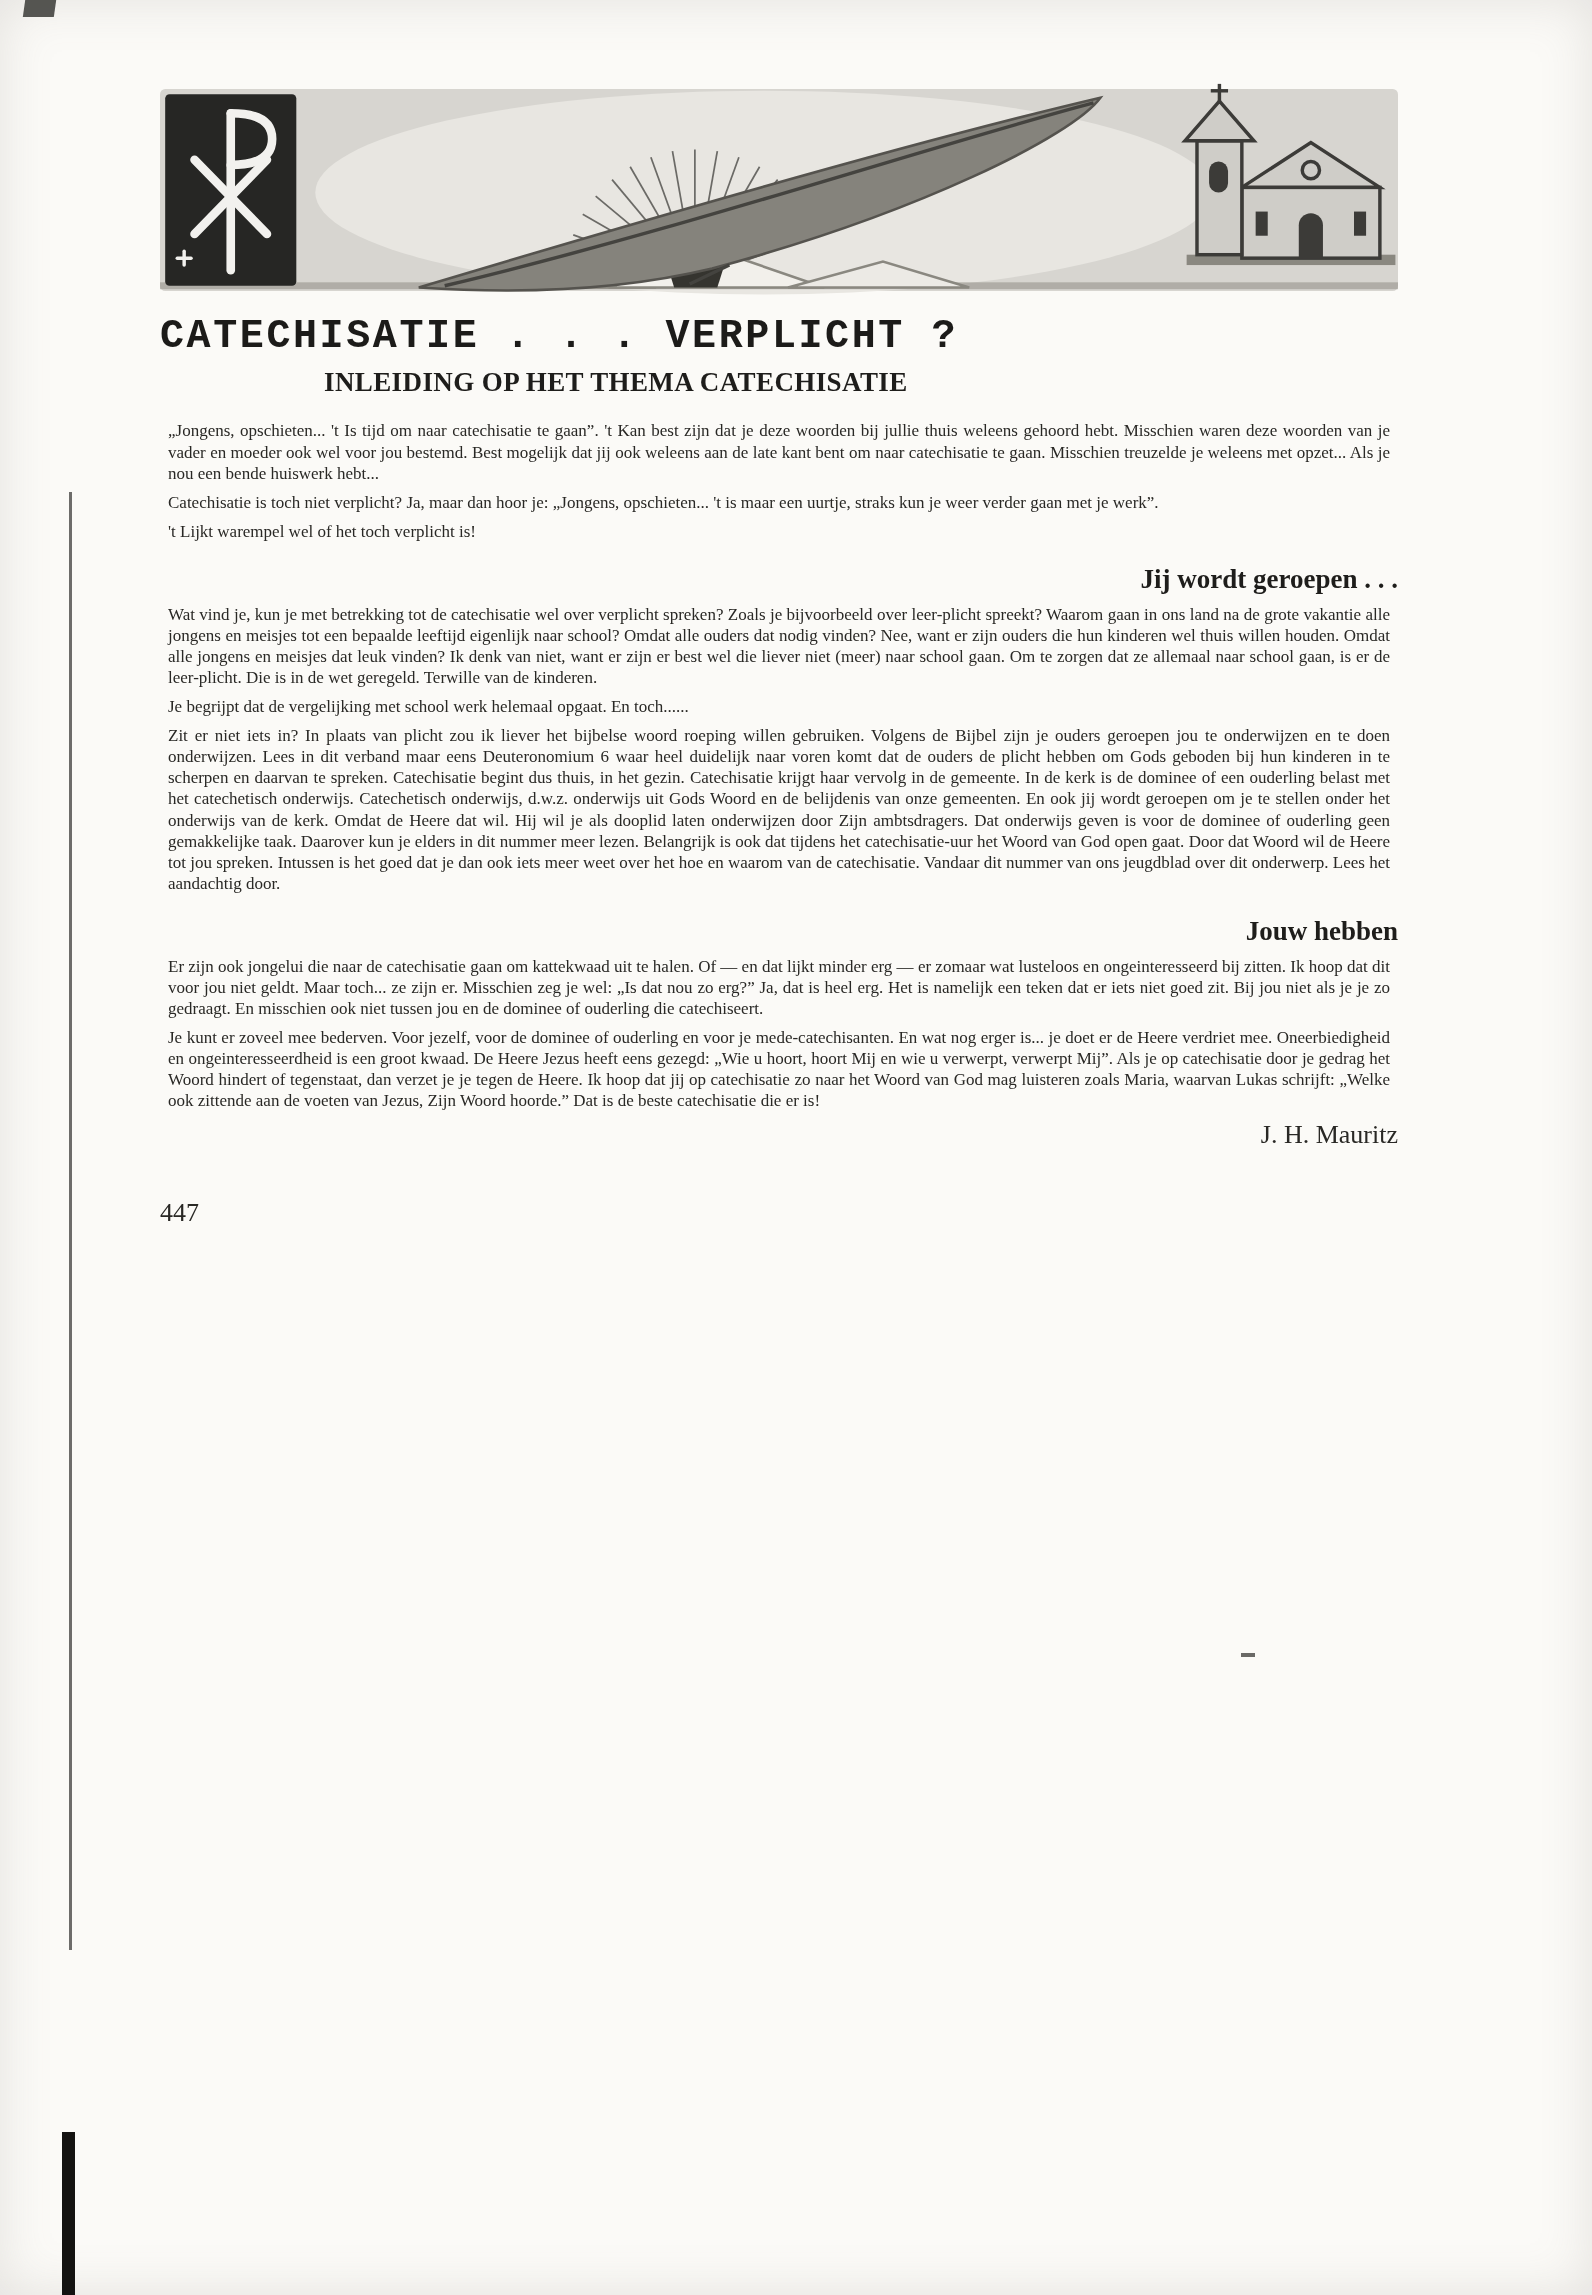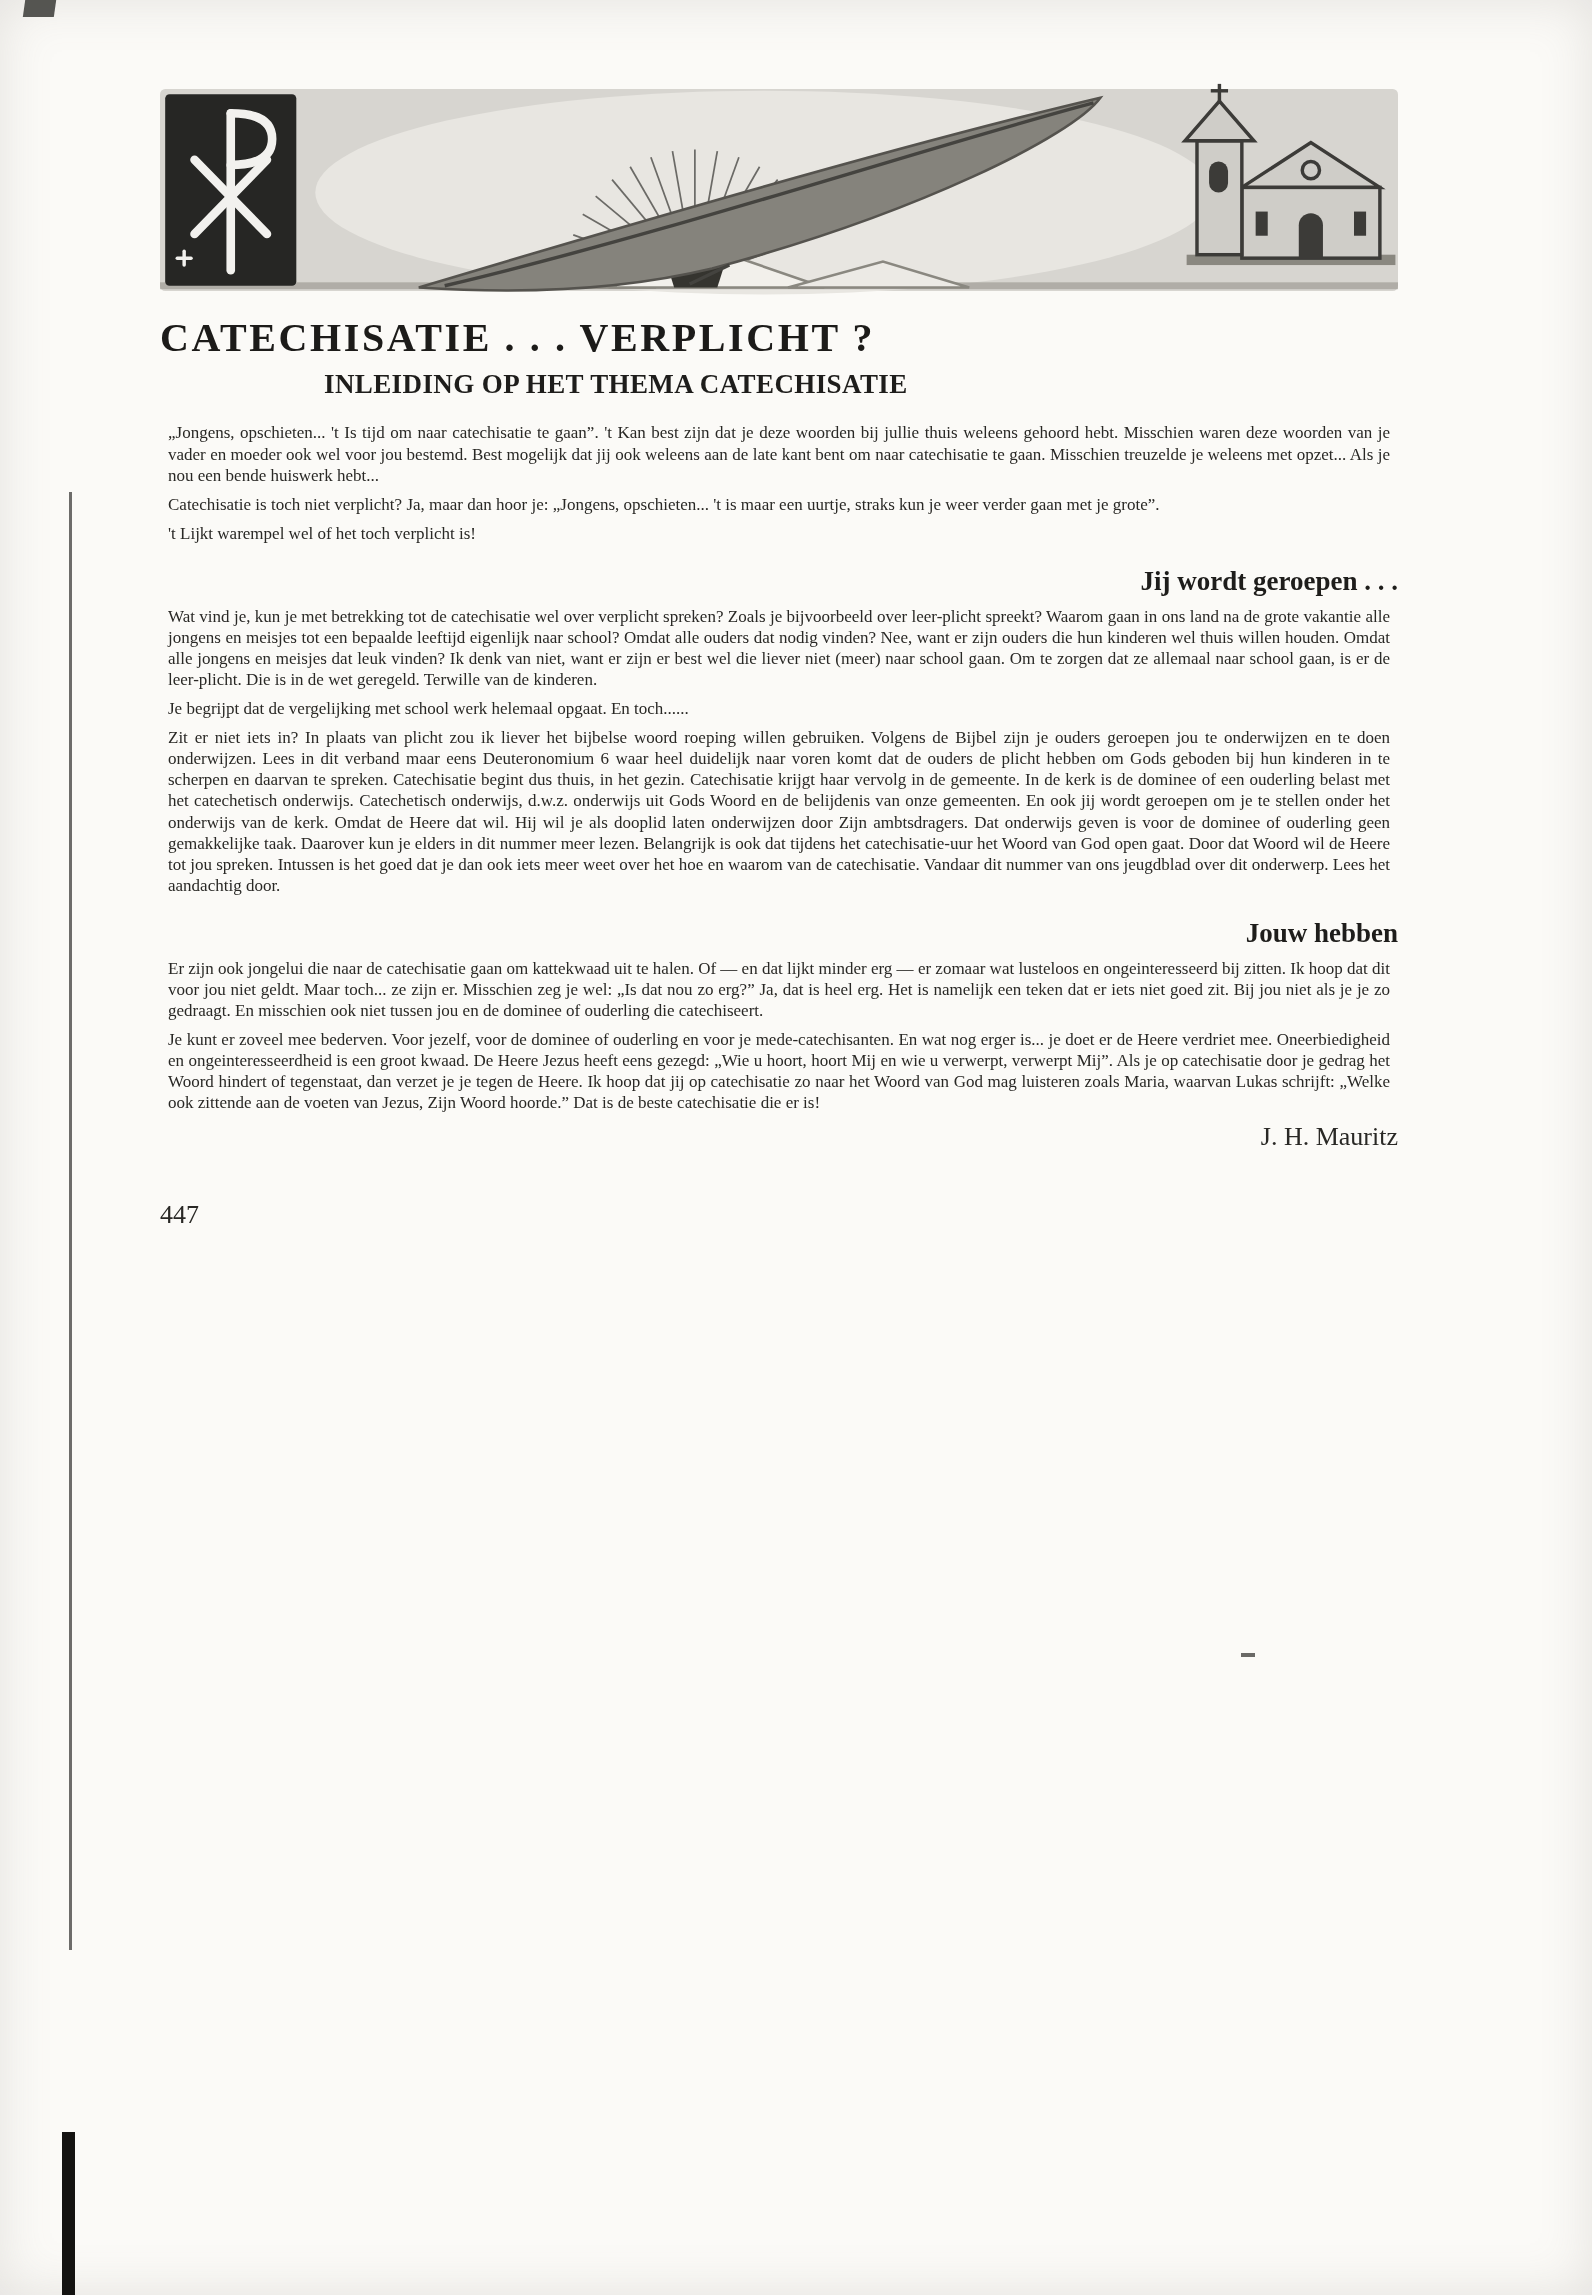--- a/index.html
+++ b/index.html
@@ -8,21 +8,21 @@
     width:1592px;height:2295px;
     background:#fbfaf7;
     overflow:hidden;
     font-family:"Liberation Serif", serif;
     color:#262522;
     box-shadow:inset 0 0 52px rgba(120,118,112,0.18);
   }
   .content{position:absolute;left:160px;top:82px;width:1238px;}
   .illustration{width:1238px;height:216px;display:block;}
   .title{
-    font-family:Liberation Serif, serif;
+    font-family:Liberation Mono, monospace;
     font-weight:700;font-size:40px;letter-spacing:2.6px;
     margin:15.5px 0 0 0;color:#1c1b19;white-space:nowrap;
   }
   .subtitle{
     font-family:"Liberation Serif", serif;
     font-weight:700;font-size:27px;letter-spacing:0.4px;
     margin:8.6px 0 22.4px 0;text-align:left;padding-left:164px;color:#1e1d1b;
   }
   p.body{
     margin:8px;font-size:17px;line-height:1.24;
@@ -115,21 +115,21 @@
         <path d="M170 204 v-38 a14 14 0 0 1 28 0 v38 z" fill="#3c3b38"></path>
         <rect x="120" y="150" width="14" height="28" fill="#3c3b38"></rect>
         <rect x="234" y="150" width="14" height="28" fill="#3c3b38"></rect>
       </g>
     </svg>
 
     <h1 class="title">CATECHISATIE . . . VERPLICHT ?</h1>
     <h2 class="subtitle">INLEIDING OP HET THEMA CATECHISATIE</h2>
 
     <p class="body">„Jongens, opschieten... 't Is tijd om naar catechisatie te gaan”. 't Kan best zijn dat je deze woorden bij jullie thuis weleens gehoord hebt. Misschien waren deze woorden van je vader en moeder ook wel voor jou bestemd. Best mogelijk dat jij ook weleens aan de late kant bent om naar catechisatie te gaan. Misschien treuzelde je weleens met opzet... Als je nou een bende huiswerk hebt...</p>
-    <p class="body">Catechisatie is toch niet verplicht? Ja, maar dan hoor je: „Jongens, opschieten... 't is maar een uurtje, straks kun je weer verder gaan met je grote”.</p>
+    <p class="body">Catechisatie is toch niet verplicht? Ja, maar dan hoor je: „Jongens, opschieten... 't is maar een uurtje, straks kun je weer verder gaan met je werk”.</p>
     <p class="body">'t Lijkt warempel wel of het toch verplicht is!</p>
 
     <h3 class="section">Jij wordt geroepen . . .</h3>
     <p class="body">Wat vind je, kun je met betrekking tot de catechisatie wel over verplicht spreken? Zoals je bijvoorbeeld over leer-plicht spreekt? Waarom gaan in ons land na de grote vakantie alle jongens en meisjes tot een bepaalde leeftijd eigenlijk naar school? Omdat alle ouders dat nodig vinden? Nee, want er zijn ouders die hun kinderen wel thuis willen houden. Omdat alle jongens en meisjes dat leuk vinden? Ik denk van niet, want er zijn er best wel die liever niet (meer) naar school gaan. Om te zorgen dat ze allemaal naar school gaan, is er de leer-plicht. Die is in de wet geregeld. Terwille van de kinderen.</p>
     <p class="body">Je begrijpt dat de vergelijking met school werk helemaal opgaat. En toch......</p>
     <p class="body">Zit er niet iets in? In plaats van plicht zou ik liever het bijbelse woord roeping willen gebruiken. Volgens de Bijbel zijn je ouders geroepen jou te onderwijzen en te doen onderwijzen. Lees in dit verband maar eens Deuteronomium 6 waar heel duidelijk naar voren komt dat de ouders de plicht hebben om Gods geboden bij hun kinderen in te scherpen en daarvan te spreken. Catechisatie begint dus thuis, in het gezin. Catechisatie krijgt haar vervolg in de gemeente. In de kerk is de dominee of een ouderling belast met het catechetisch onderwijs. Catechetisch onderwijs, d.w.z. onderwijs uit Gods Woord en de belijdenis van onze gemeenten. En ook jij wordt geroepen om je te stellen onder het onderwijs van de kerk. Omdat de Heere dat wil. Hij wil je als dooplid laten onderwijzen door Zijn ambtsdragers. Dat onderwijs geven is voor de dominee of ouderling geen gemakkelijke taak. Daarover kun je elders in dit nummer meer lezen. Belangrijk is ook dat tijdens het catechisatie-uur het Woord van God open gaat. Door dat Woord wil de Heere tot jou spreken. Intussen is het goed dat je dan ook iets meer weet over het hoe en waarom van de catechisatie. Vandaar dit nummer van ons jeugdblad over dit onderwerp. Lees het aandachtig door.</p>
 
     <h3 class="section">Jouw hebben</h3>
     <p class="body">Er zijn ook jongelui die naar de catechisatie gaan om kattekwaad uit te halen. Of — en dat lijkt minder erg — er zomaar wat lusteloos en ongeinteresseerd bij zitten. Ik hoop dat dit voor jou niet geldt. Maar toch... ze zijn er. Misschien zeg je wel: „Is dat nou zo erg?” Ja, dat is heel erg. Het is namelijk een teken dat er iets niet goed zit. Bij jou niet als je je zo gedraagt. En misschien ook niet tussen jou en de dominee of ouderling die catechiseert.</p>
     <p class="body">Je kunt er zoveel mee bederven. Voor jezelf, voor de dominee of ouderling en voor je mede-catechisanten. En wat nog erger is... je doet er de Heere verdriet mee. Oneerbiedigheid en ongeinteresseerdheid is een groot kwaad. De Heere Jezus heeft eens gezegd: „Wie u hoort, hoort Mij en wie u verwerpt, verwerpt Mij”. Als je op catechisatie door je gedrag het Woord hindert of tegenstaat, dan verzet je je tegen de Heere. Ik hoop dat jij op catechisatie zo naar het Woord van God mag luisteren zoals Maria, waarvan Lukas schrijft: „Welke ook zittende aan de voeten van Jezus, Zijn Woord hoorde.” Dat is de beste catechisatie die er is!</p>

